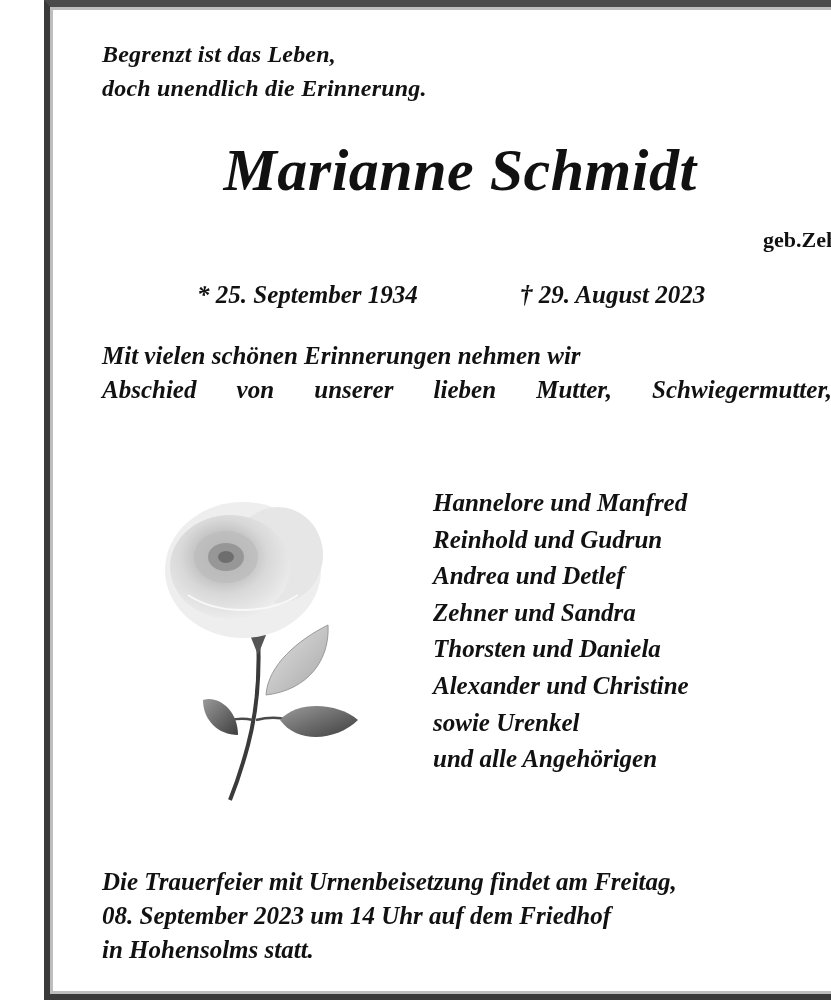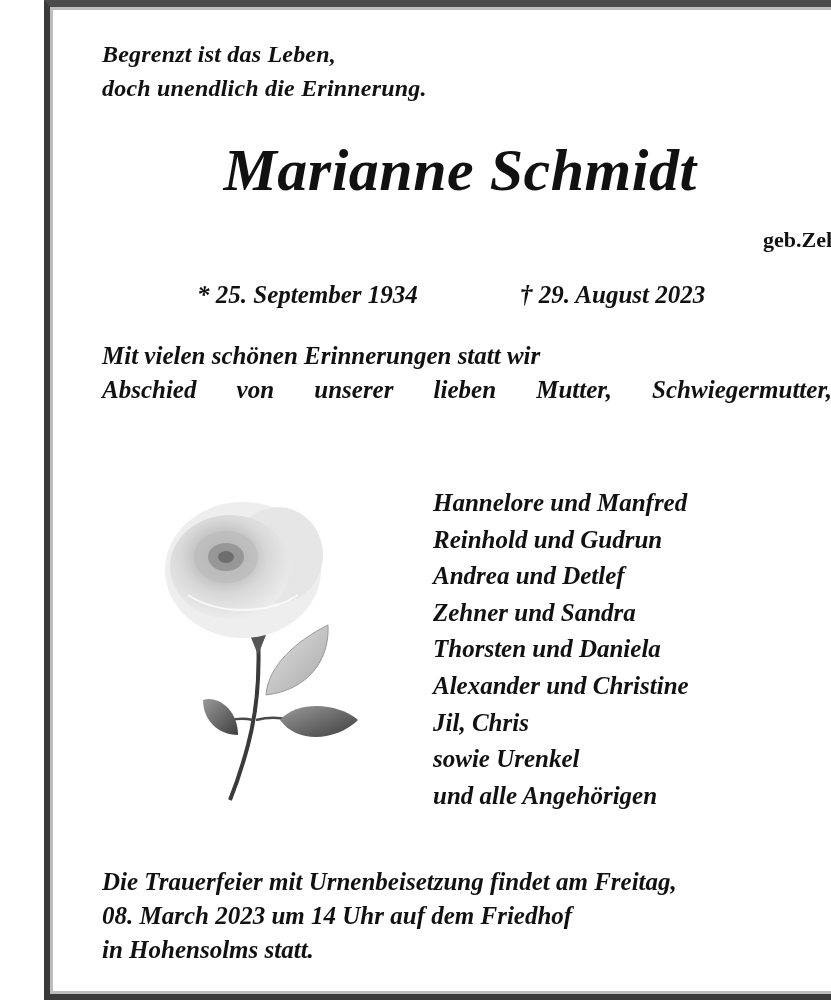--- a/index.html
+++ b/index.html
@@ -72,21 +72,21 @@
 
   <div class="name">Marianne Schmidt</div>
   <div class="maiden">geb.Zehner</div>
 
   <div class="dates">
     <span class="born">* 25. September 1934</span>
     <span class="died">† 29. August 2023</span>
   </div>
 
   <div class="intro">
-    <div>Mit vielen schönen Erinnerungen statt wir</div>
+    <div>Mit vielen schönen Erinnerungen nehmen wir</div>
     <div class="justify">Abschied von unserer lieben Mutter, Schwiegermutter,</div>
   </div>
 
   <div class="rose">
     <svg width="210" height="310" viewBox="0 0 210 310" xmlns="http://www.w3.org/2000/svg">
       <defs>
         <radialGradient id="petal" cx="45%" cy="40%" r="60%">
           <stop offset="0%" stop-color="#8a8a8a"></stop>
           <stop offset="25%" stop-color="#b5b5b5"></stop>
           <stop offset="60%" stop-color="#d8d8d8"></stop>
@@ -124,24 +124,23 @@
     </svg>
   </div>
 
   <div class="mourners">
     <div>Hannelore und Manfred</div>
     <div>Reinhold und Gudrun</div>
     <div>Andrea und Detlef</div>
     <div>Zehner und Sandra</div>
     <div>Thorsten und Daniela</div>
     <div>Alexander und Christine</div>
-    <div>Jil, Chris</div>
     <div>sowie Urenkel</div>
     <div>und alle Angehörigen</div>
   </div>
 
   <div class="service">
     <div>Die Trauerfeier mit Urnenbeisetzung findet am Freitag,</div>
-    <div>08. March 2023 um 14 Uhr auf dem Friedhof</div>
+    <div>08. September 2023 um 14 Uhr auf dem Friedhof</div>
     <div>in Hohensolms statt.</div>
   </div>
 
 </div>
 
 </body></html>

